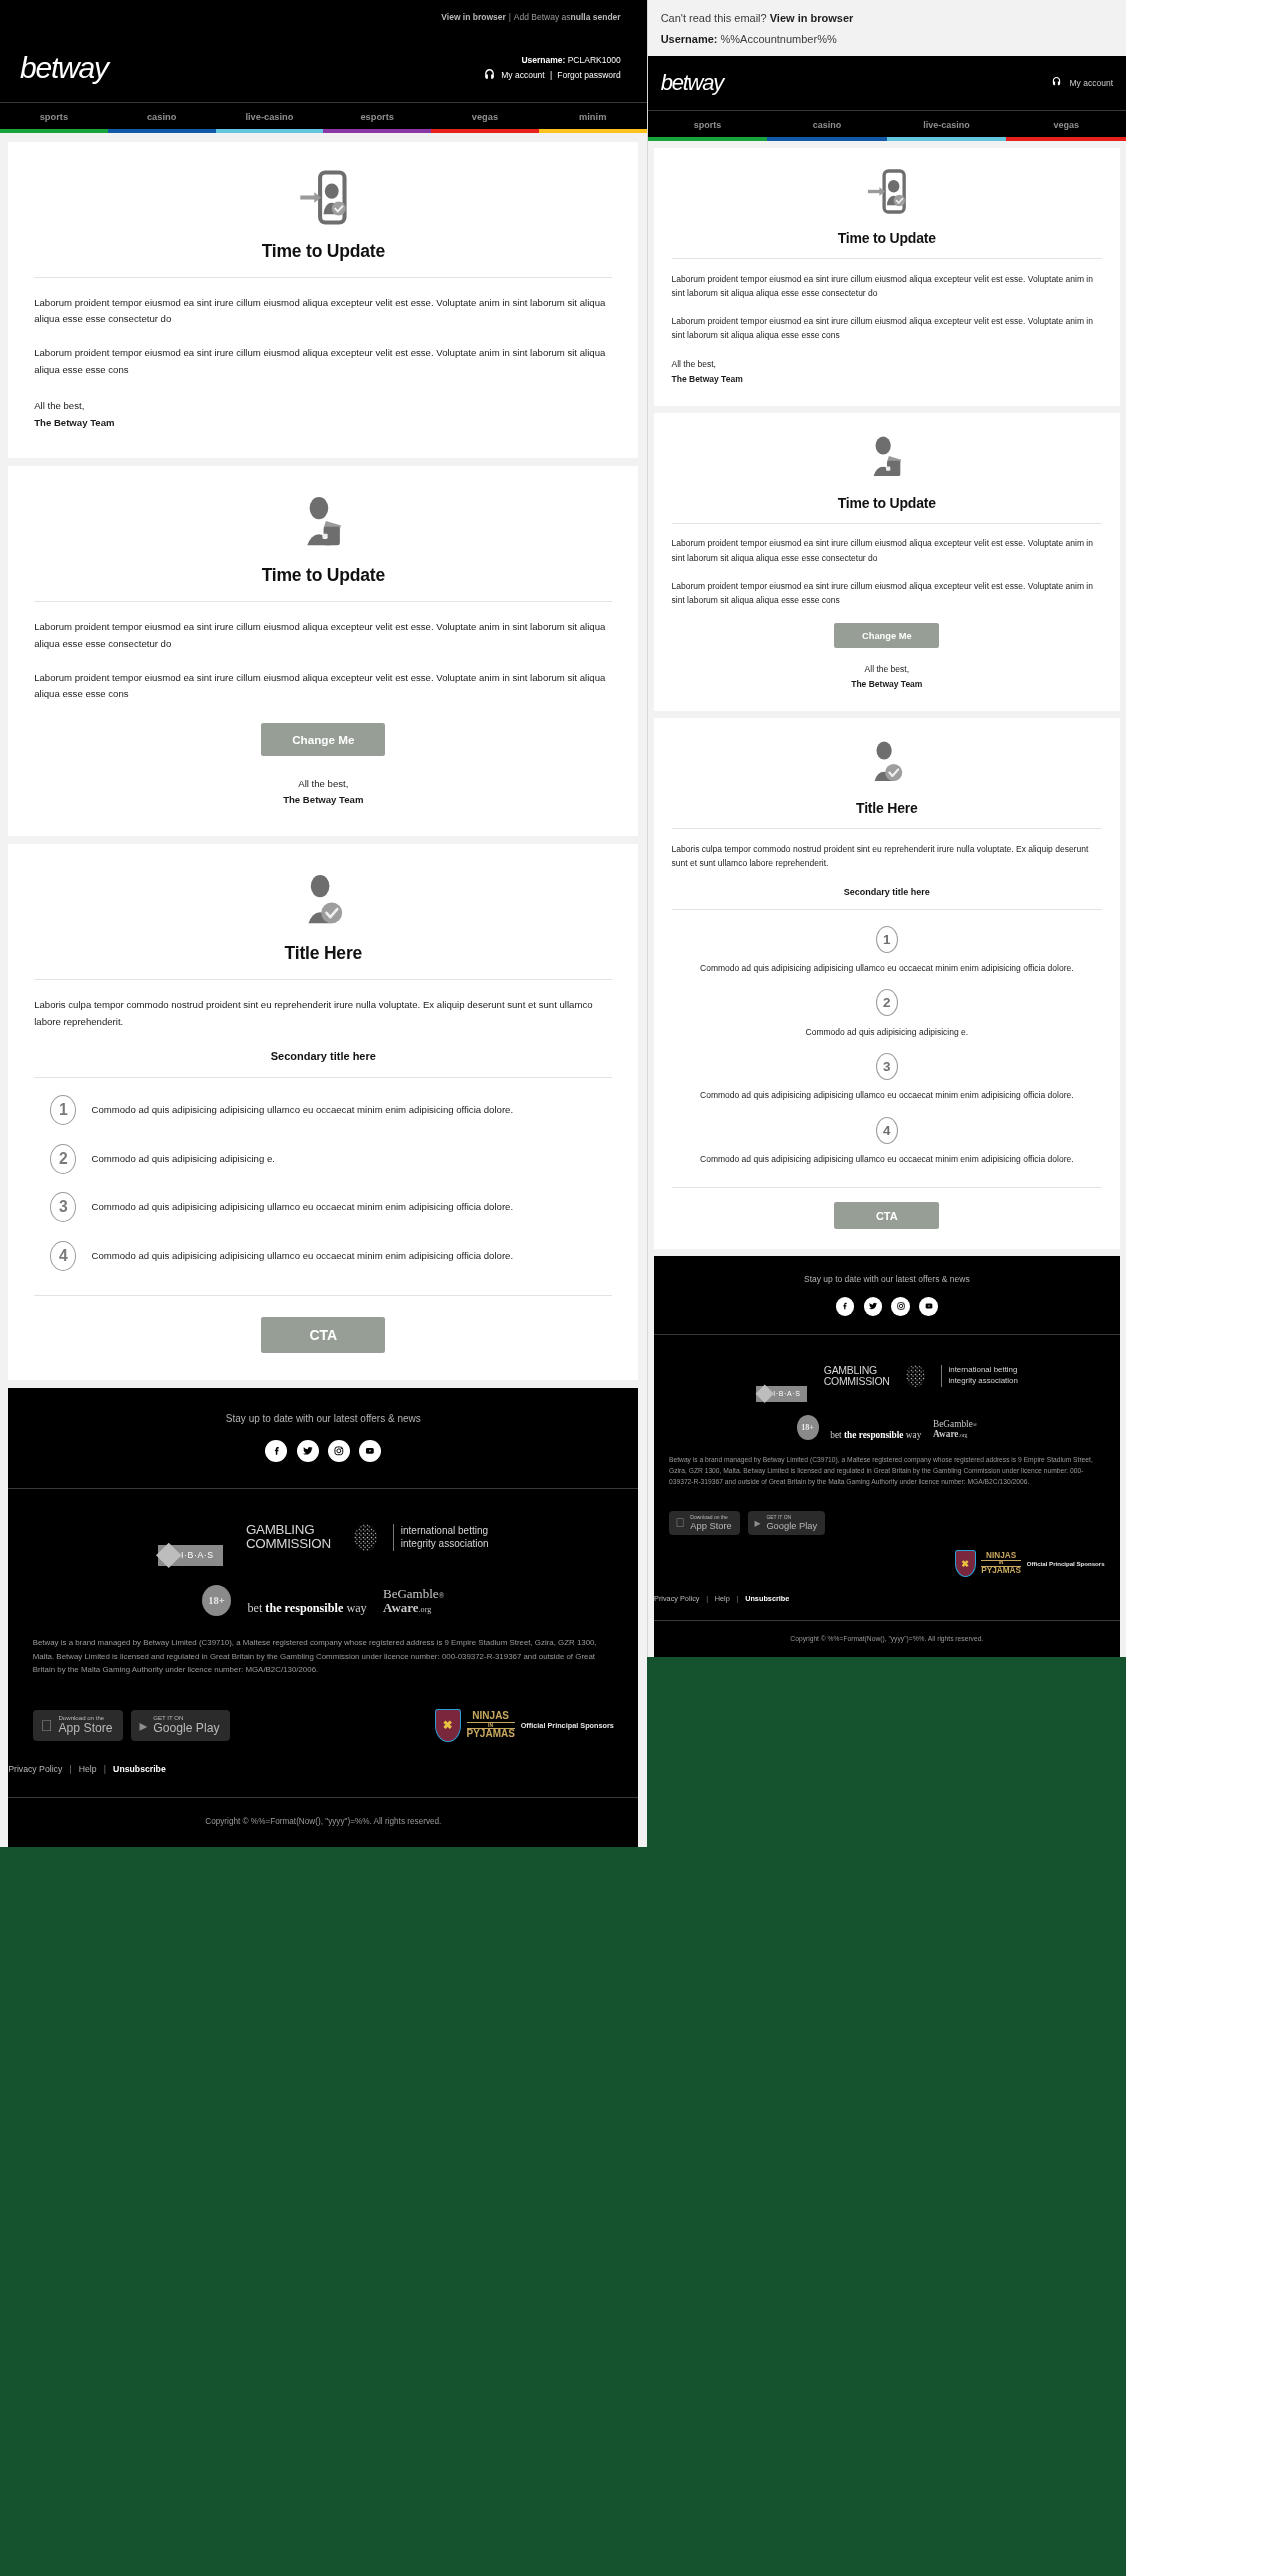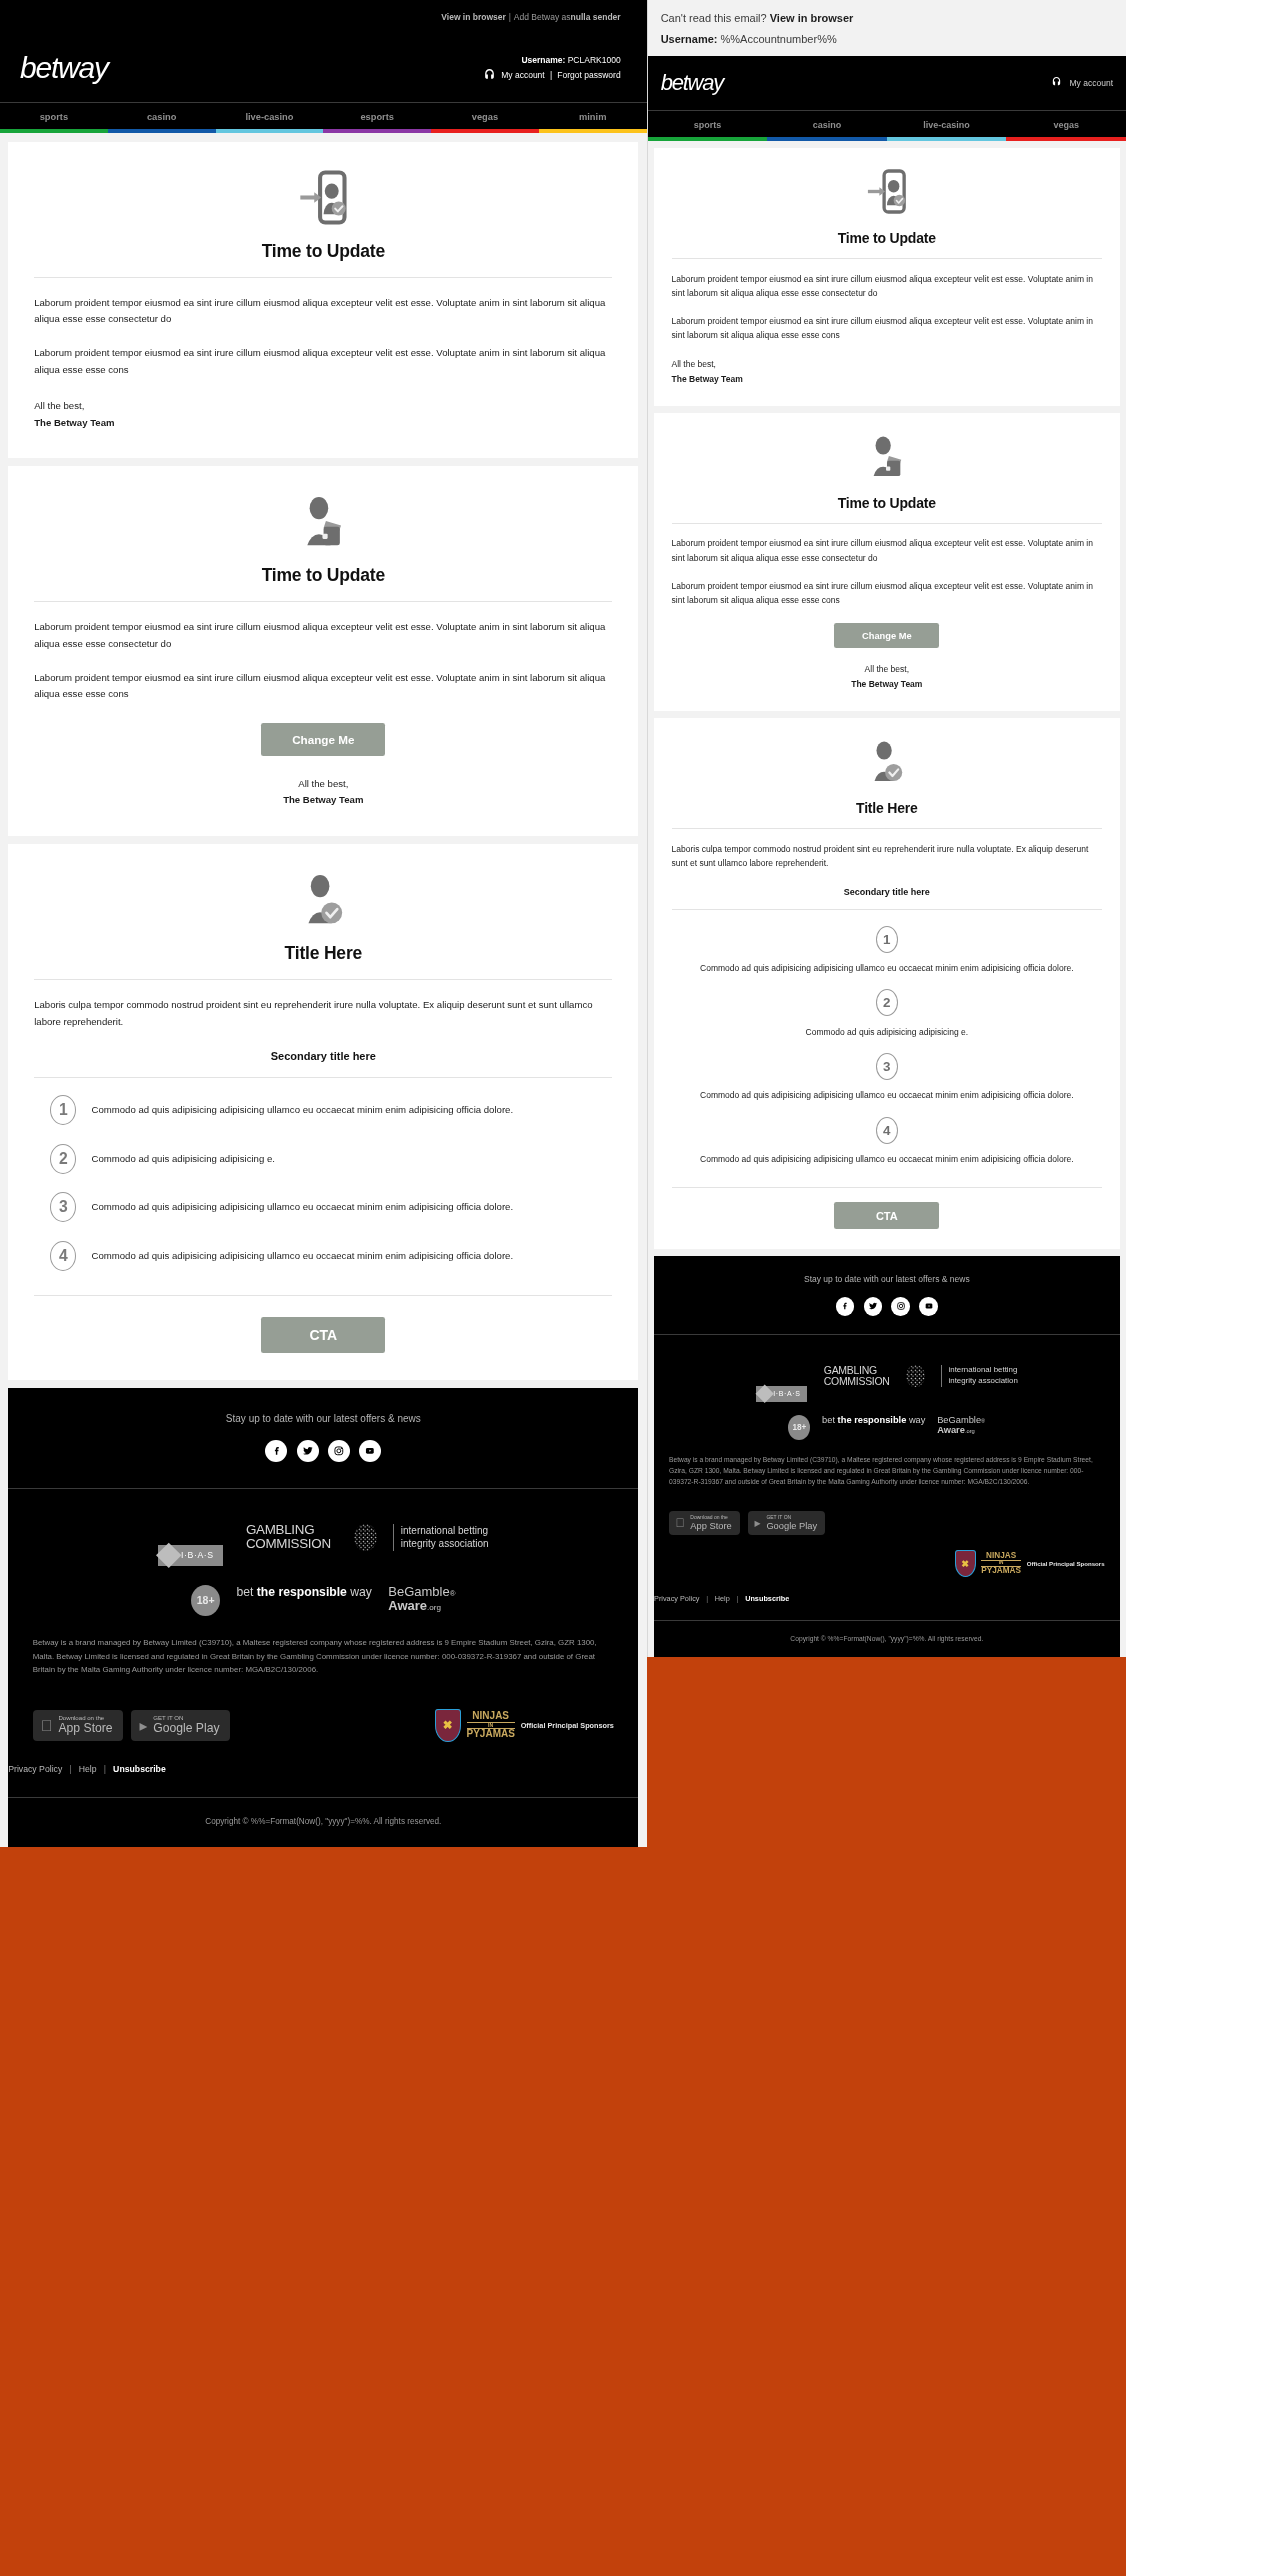--- a/index.html
+++ b/index.html
@@ -6,21 +6,21 @@
   html, body {
     width: 1278px;
     background: #ffffff;
     font-family: "Liberation Sans", sans-serif;
   }
   .screen {
     width: 1126px;
     min-height: 2576px;
     display: flex;
     align-items: flex-start;
-    background: #c2410c;
+    background: #14532d;
   }
 
   
   .panel-left {
     width: 734px;
     background: #f2f2f2;
     padding: 0;
   }
   .panel-right {
     width: 544px;
@@ -225,21 +225,21 @@
     cursor: pointer;
   }
   .panel-right .soc { width: 18.6px; height: 18.6px; }
 
   .footer-div { height: 0.6px; background: #3a3a3a; }
 
   .reg-sec { padding: 20px 24.5px 11.7px; }
   .panel-right .reg-sec { padding: 15px 15px 9.3px; }
   .reg-row1 { display: flex; justify-content: center; align-items: center; gap: 23px; margin-bottom: 18.6px; }
   .panel-right .reg-row1 { gap: 16.3px; margin-bottom: 13px; }
-  .reg-row2 { display: flex; justify-content: center; align-items: flex-start; gap: 16.3px; margin-bottom: 20px; }
+  .reg-row2 { display: flex; justify-content: center; align-items: flex-end; gap: 16.3px; margin-bottom: 20px; font-family: Liberation Serif, serif; }
   .panel-right .reg-row2 { gap: 11.7px; margin-bottom: 14px; }
 
   .ibas {
     background: #8a8a8a; color: #fff; font-weight: normal;
     font-size: 8.7px; letter-spacing: 0.6px;
     padding: 5.8px 9.3px 5.8px 23px; position: relative; margin-top: 36px;
   }
   .panel-right .ibas { font-size: 7px; padding: 4.7px 7px 4.7px 17.5px; }
   .ibas:before {
     content: "";

